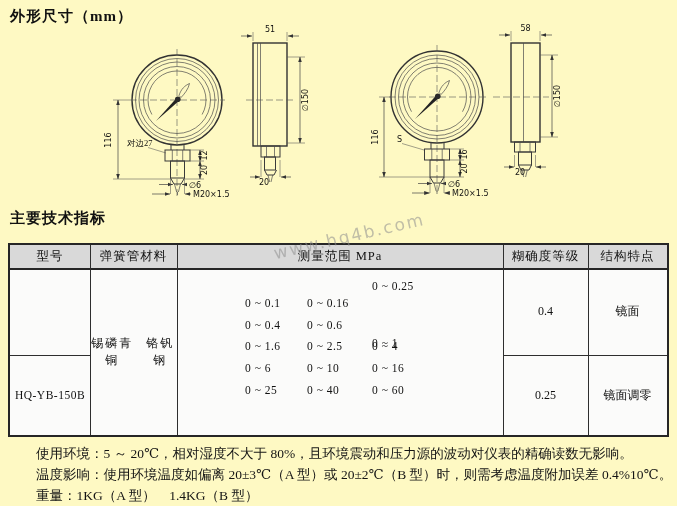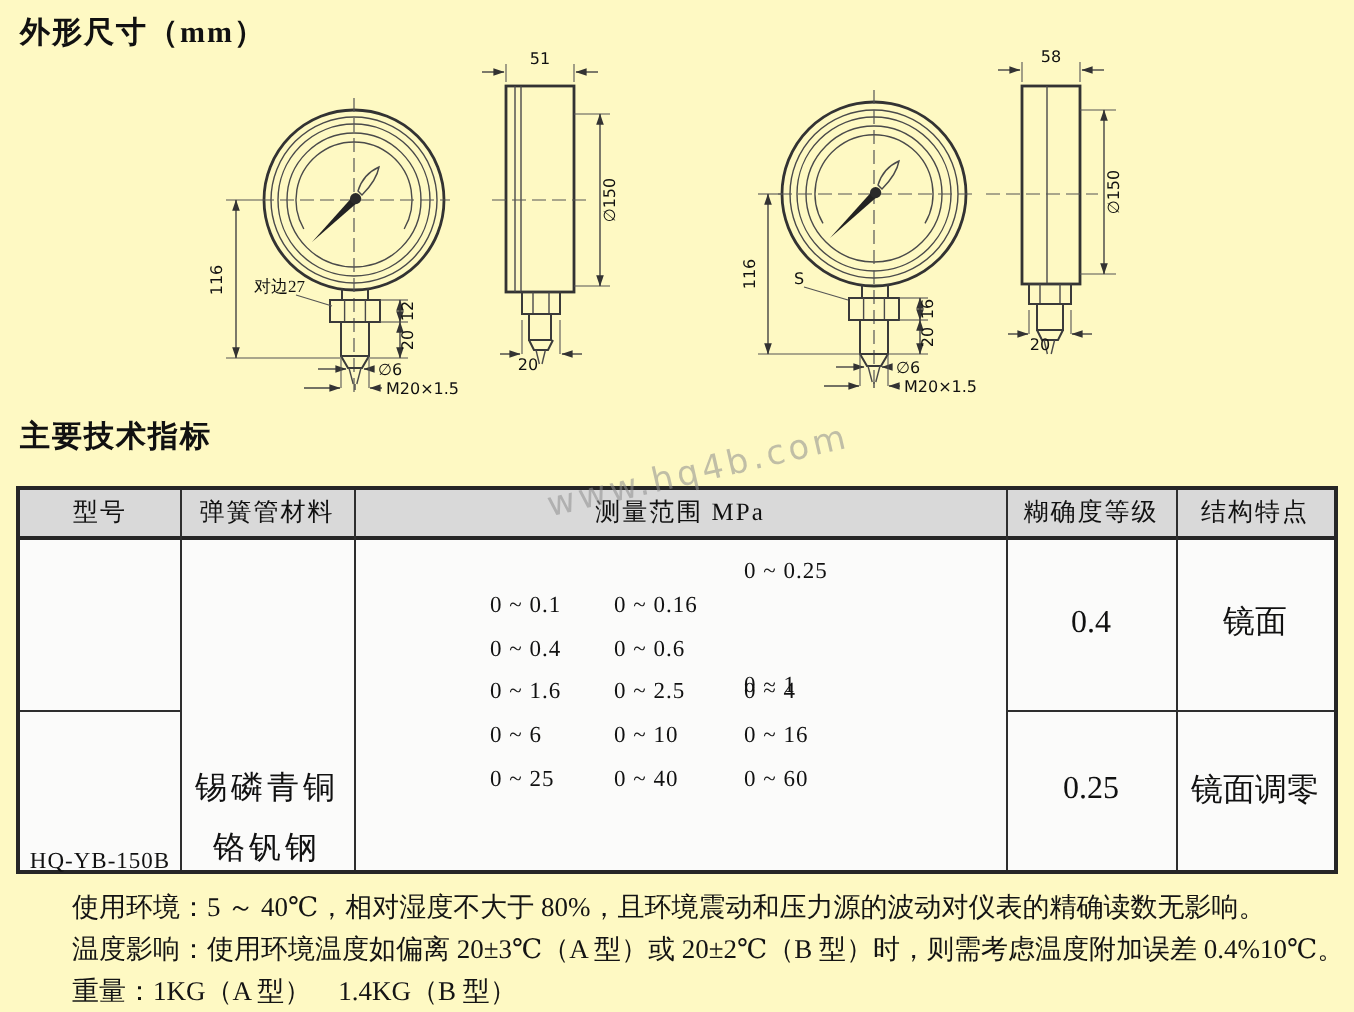--- a/index.html
+++ b/index.html
@@ -39,25 +39,25 @@
     position:absolute;left:8px;top:243px;width:661px;height:194px;
     border:2px solid #262626;box-sizing:border-box;background:#fbfbfa;
   }
   .t-inner{position:absolute;left:0;top:0;right:0;bottom:0;padding-left:40px;}
   .t-head-bg{position:absolute;left:0;top:0;width:100%;height:23px;background:#d9d9d9;}
   .t-headline{position:absolute;left:0;top:23px;width:100%;height:2px;background:#262626;}
   .vline{position:absolute;top:0;bottom:0;width:1px;background:#2e2e2e;}
   .hseg{position:absolute;height:1px;background:#2e2e2e;}
   .t-cell{
     position:absolute;display:flex;align-items:center;justify-content:center;
-    font-size:16px;color:#111;text-align:center;
+    font-size:12px;color:#111;text-align:center;
   }
   .t-header-cell{font-size:12.5px;letter-spacing:1px;}
   .model{font-size:11.5px;letter-spacing:.5px;}
-  .material{flex-direction:column;gap:9px;letter-spacing:2px;justify-content:flex-end;}
+  .material{flex-direction:row;gap:9px;letter-spacing:2px;}
   .range-item{
     position:absolute;font-size:11.5px;color:#111;white-space:nowrap;
     letter-spacing:.5px;
   }
 
   
   #notes{position:absolute;left:36px;top:443px;width:636px;}
   .note-line{font-size:13.5px;line-height:21px;color:#141414;white-space:nowrap;}
 </style>
 </head>
@@ -261,21 +261,21 @@
       <div class="t-cell t-header-cell" style="left:578px;top:0;width:79px;height:23px;">结构特点</div>
 
       <div class="t-headline"></div>
       <div class="vline" style="left:80px;"></div>
       <div class="vline" style="left:167px;"></div>
       <div class="vline" style="left:493px;"></div>
       <div class="vline" style="left:578px;"></div>
       <div class="hseg" style="top:110px;left:0;width:80px;"></div>
       <div class="hseg" style="top:110px;left:493px;width:164px;"></div>
 
-      <div class="t-cell model" style="left:0;top:110px;width:80px;height:80px;margin-top:36px;">HQ-YB-150B</div>
+      <div class="t-cell model" style="left:0;top:110px;width:80px;height:80px;">HQ-YB-150B</div>
 
       <div class="t-cell material" style="left:80px;top:23px;width:87px;height:167px;">
         <span>锡磷青铜</span>
         <span>铬钒钢</span>
       </div>
 
       <span class="range-item" style="left:235px;top:52px;">0 ~ 0.1</span>
       <span class="range-item" style="left:297px;top:52px;">0 ~ 0.16</span>
       <span class="range-item" style="left:362px;top:35px;">0 ~ 0.25</span>
       <span class="range-item" style="left:235px;top:74px;">0 ~ 0.4</span>
@@ -293,18 +293,18 @@
 
       <div class="t-cell" style="left:493px;top:23px;width:85px;height:87px;">0.4</div>
       <div class="t-cell" style="left:493px;top:110px;width:85px;height:80px;">0.25</div>
 
       <div class="t-cell" style="left:578px;top:23px;width:79px;height:87px;">镜面</div>
       <div class="t-cell" style="left:578px;top:110px;width:79px;height:80px;">镜面调零</div>
     </div>
   </div>
 
   <div id="notes">
-    <div class="note-line">使用环境：5 ～ 40℃，相对湿度不大于 80%，且环境震动和压力源的波动对仪表的精确读数无影响。</div>
+    <div class="note-line">使用环境：5 ～ 20℃，相对湿度不大于 80%，且环境震动和压力源的波动对仪表的精确读数无影响。</div>
     <div class="note-line">温度影响：使用环境温度如偏离 20±3℃（A 型）或 20±2℃（B 型）时，则需考虑温度附加误差 0.4%10℃。</div>
     <div class="note-line">重量：1KG（A 型）　1.4KG（B 型）</div>
   </div>
 
 </div>
 
 </body></html>

